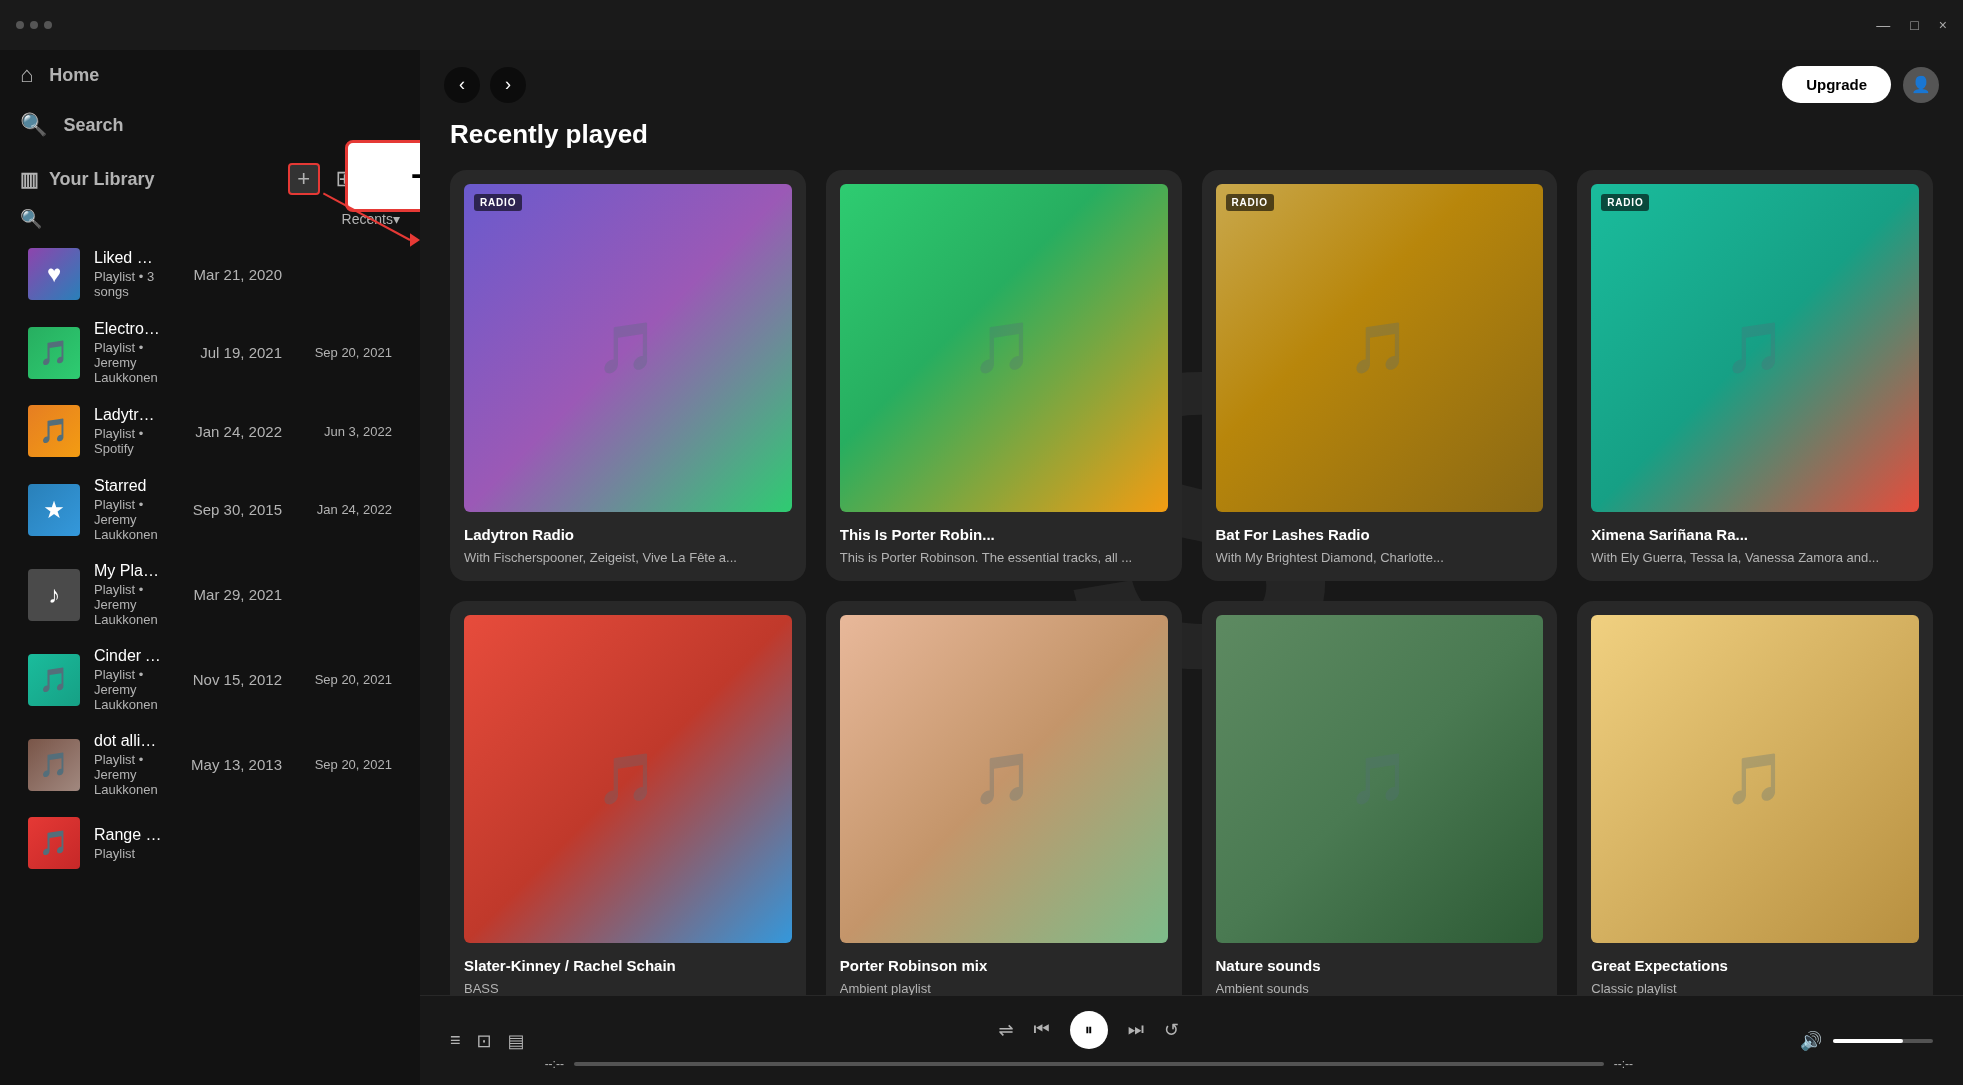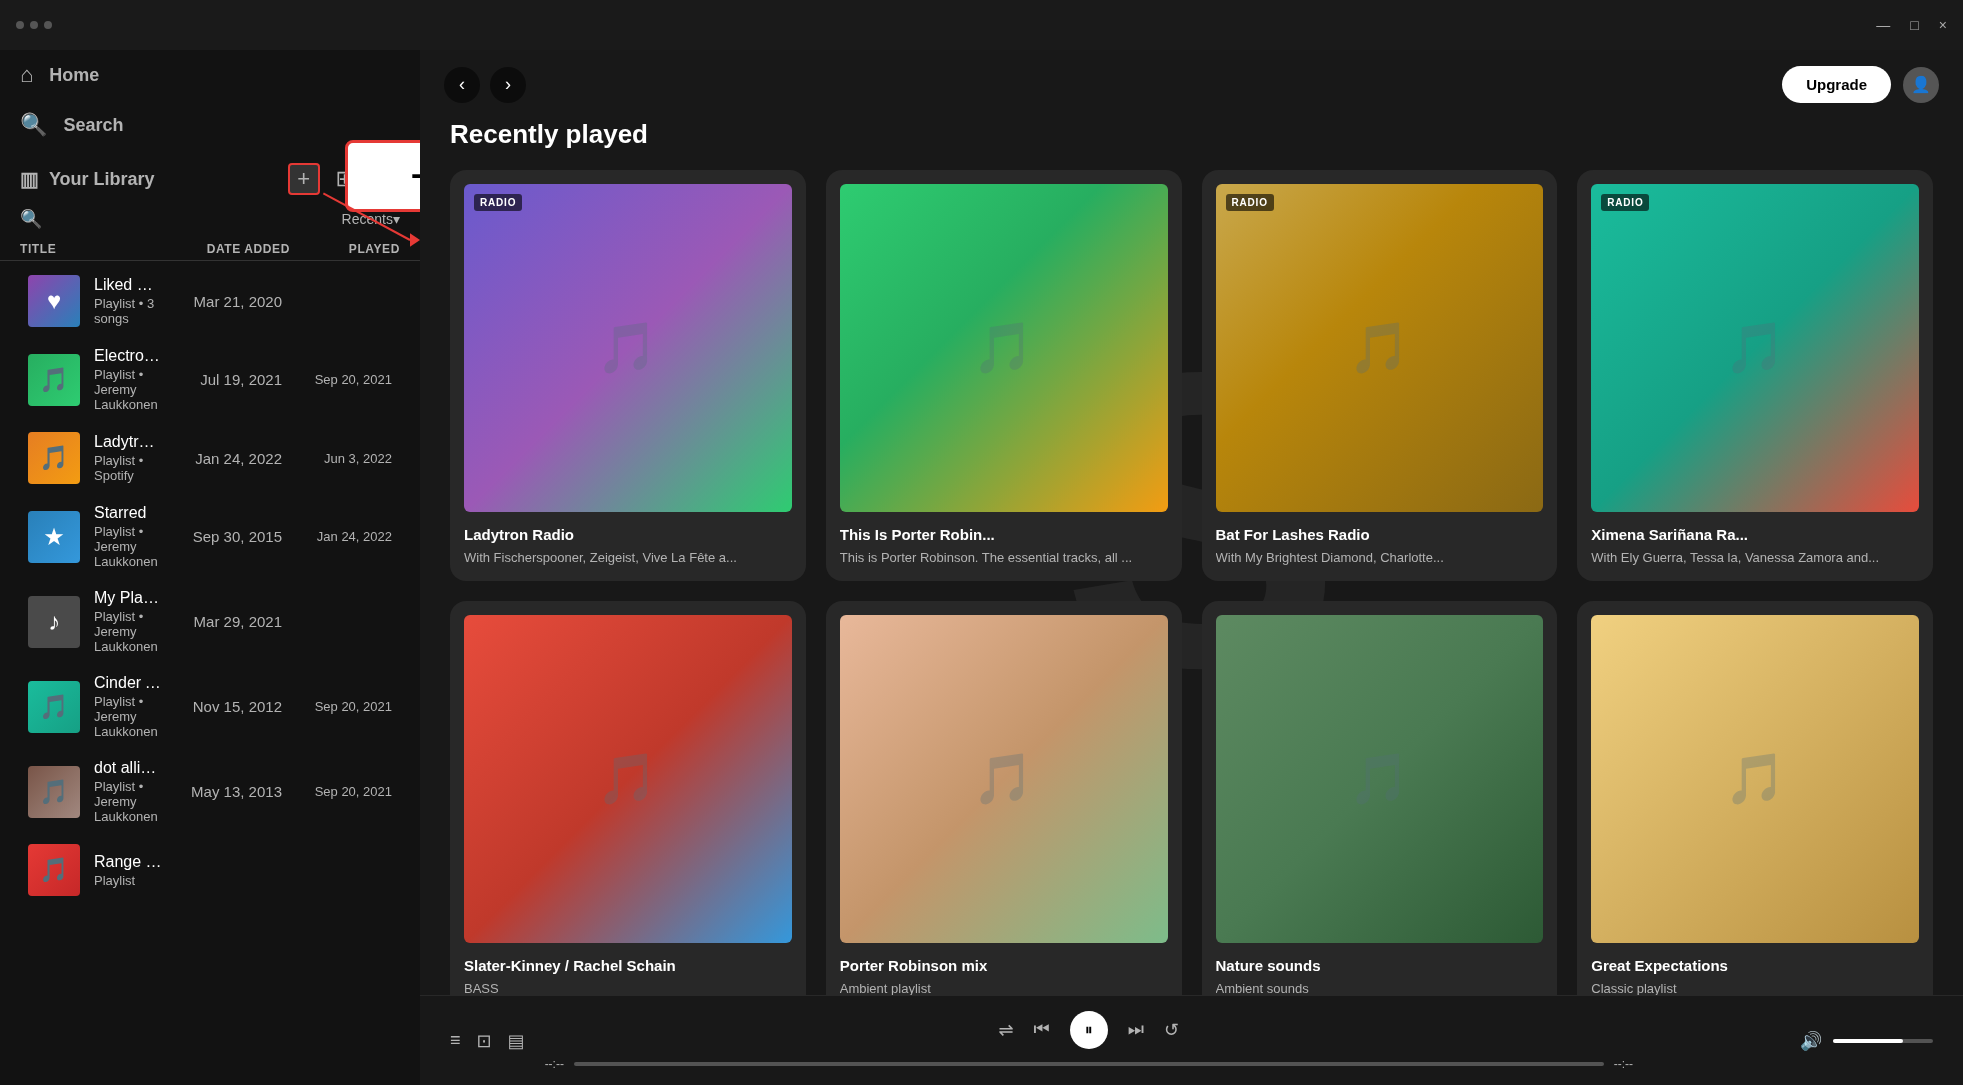--- a/index.html
+++ b/index.html
@@ -455,25 +455,20 @@
 
 
     <div class="list-controls">
       <button class="search-icon-btn">🔍</button>
       <button class="sort-btn">
         <span>Recents</span>
         <span>▾</span>
       </button>
     </div>
 
-    <div class="list-header">
-      <span class="col-title">Title</span>
-      <span class="col-date">Date Added</span>
-      <span class="col-played">Played</span>
-    </div>
 
     <div class="playlist-list" id="playlist-list">
         <div class="playlist-item">
     <div class="playlist-thumb" style="background:linear-gradient(135deg,#8e44ad,#2980b9); color:#fff; font-size:24px;">♥</div>
     <div class="playlist-info">
       <div class="playlist-name">Liked Songs</div>
       <div class="playlist-meta">Playlist • 3 songs</div>
     </div>
     <div class="playlist-date">Mar 21, 2020</div>
     <div class="playlist-played"></div>

